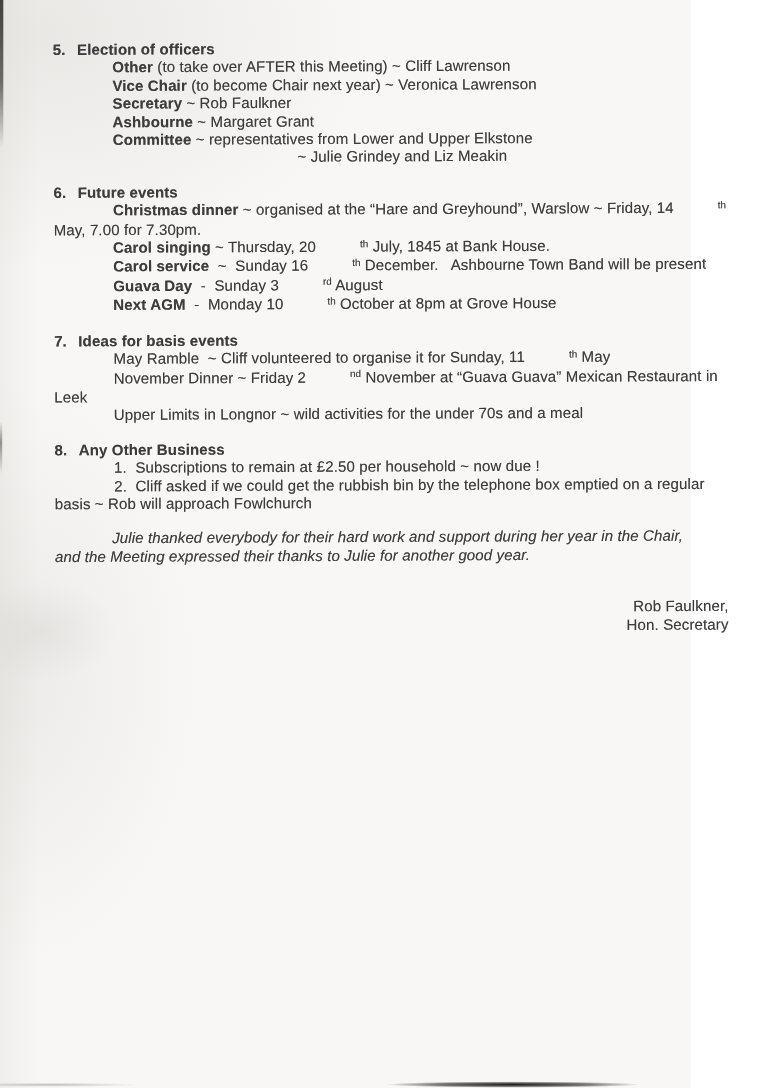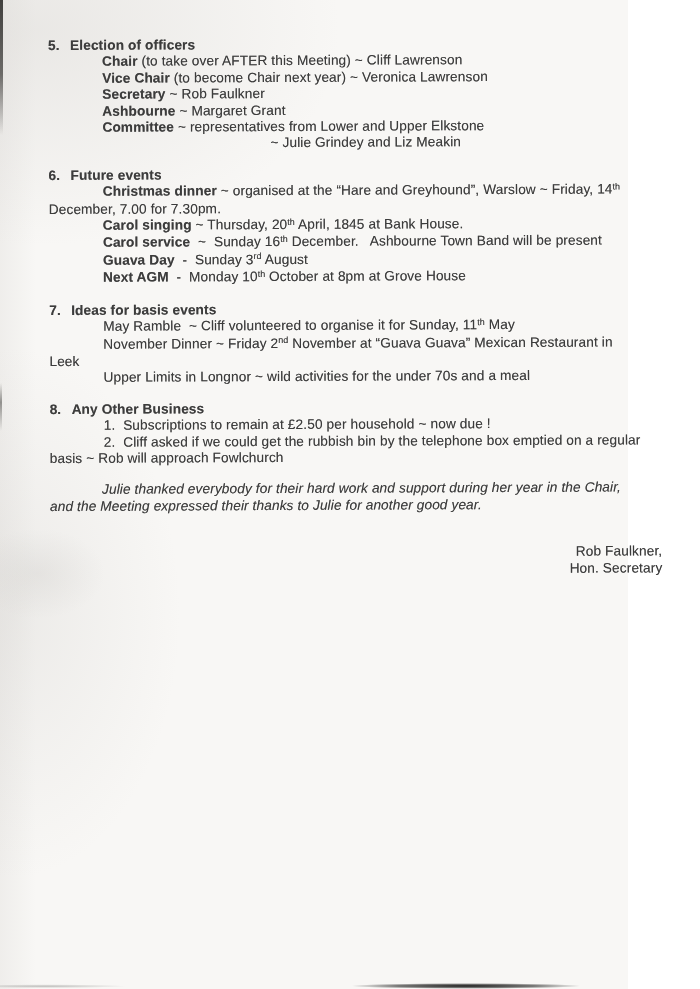--- a/index.html
+++ b/index.html
@@ -25,21 +25,21 @@
     font-size: 13.7px;
     line-height: 16.4px;
     color: #3c3c3c;
     letter-spacing: 0.1px;
     text-shadow: 0 0 0.5px rgba(70,70,70,0.55);
     transform: rotate(-0.25deg);
     transform-origin: 0 0;
   }
   .line { white-space: pre; }
   .b, .heading { font-weight: bold; }
-  .sup { font-size: 9px; position: relative; top: -4.5px; letter-spacing: 0; }
+  .sup { font-size: 9px; position: relative; top: -4.5px; letter-spacing: 0; margin-left: 40px; }
   .num { display: inline-block; width: 22px; }
   .section { margin-bottom: 15px; }
   .closing { margin-top: 15px; font-style: italic; }
   .signature { margin-top: 31px; text-align: right; }
   
   .artifact { position: absolute; pointer-events: none; }
   .edge-left-top {
     left: 0; top: 0; width: 3px; height: 135px;
     background: linear-gradient(to bottom, rgba(42,41,39,0.88) 0%, rgba(42,41,39,0.65) 55%, rgba(42,41,39,0) 100%);
   }
@@ -57,32 +57,32 @@
   }
 </style>
 </head>
 <body>
 
 <div class="page">
   <div class="doc">
     <div id="sections">
         <div class="section">
           <div class="line heading"><span class="num">5.</span><span>Election of officers</span></div>
-          <div class="line" style="padding-left: 54px;"><span class="b">Chair</span><span> (to take over AFTER this Meeting) ~ Cliff Lawrenson</span></div>
+          <div class="line" style="padding-left: 54px;"><span class="b">Other</span><span> (to take over AFTER this Meeting) ~ Cliff Lawrenson</span></div>
           <div class="line" style="padding-left: 54px;"><span class="b">Vice Chair</span><span> (to become Chair next year) ~ Veronica Lawrenson</span></div>
           <div class="line" style="padding-left: 54px;"><span class="b">Secretary</span><span> ~ Rob Faulkner</span></div>
           <div class="line" style="padding-left: 54px;"><span class="b">Ashbourne</span><span> ~ Margaret Grant</span></div>
           <div class="line" style="padding-left: 54px;"><span class="b">Committee</span><span> ~ representatives from Lower and Upper Elkstone</span></div>
           <div class="line" style="padding-left: 222px;"><span>~ Julie Grindey and Liz Meakin</span></div>
         </div>
         <div class="section">
           <div class="line heading"><span class="num">6.</span><span>Future events</span></div>
           <div class="line" style="padding-left: 54px;"><span class="b">Christmas dinner</span><span> ~ organised at the “Hare and Greyhound”, Warslow ~ Friday, 14</span><span class="sup">th</span></div>
-          <div class="line"><span>December, 7.00 for 7.30pm.</span></div>
-          <div class="line" style="padding-left: 54px;"><span class="b">Carol singing</span><span> ~ Thursday, 20</span><span class="sup">th</span><span> April, 1845 at Bank House.</span></div>
+          <div class="line"><span>May, 7.00 for 7.30pm.</span></div>
+          <div class="line" style="padding-left: 54px;"><span class="b">Carol singing</span><span> ~ Thursday, 20</span><span class="sup">th</span><span> July, 1845 at Bank House.</span></div>
           <div class="line" style="padding-left: 54px;"><span class="b">Carol service</span><span>  ~  Sunday 16</span><span class="sup">th</span><span> December.   Ashbourne Town Band will be present</span></div>
           <div class="line" style="padding-left: 54px;"><span class="b">Guava Day</span><span>  -  Sunday 3</span><span class="sup">rd</span><span> August</span></div>
           <div class="line" style="padding-left: 54px;"><span class="b">Next AGM</span><span>  -  Monday 10</span><span class="sup">th</span><span> October at 8pm at Grove House</span></div>
         </div>
         <div class="section">
           <div class="line heading"><span class="num">7.</span><span>Ideas for basis events</span></div>
           <div class="line" style="padding-left: 54px;"><span>May Ramble  ~ Cliff volunteered to organise it for Sunday, 11</span><span class="sup">th</span><span> May</span></div>
           <div class="line" style="padding-left: 54px;"><span>November Dinner ~ Friday 2</span><span class="sup">nd</span><span> November at “Guava Guava” Mexican Restaurant in</span></div>
           <div class="line"><span>Leek</span></div>
           <div class="line" style="padding-left: 54px;"><span>Upper Limits in Longnor ~ wild activities for the under 70s and a meal</span></div>

